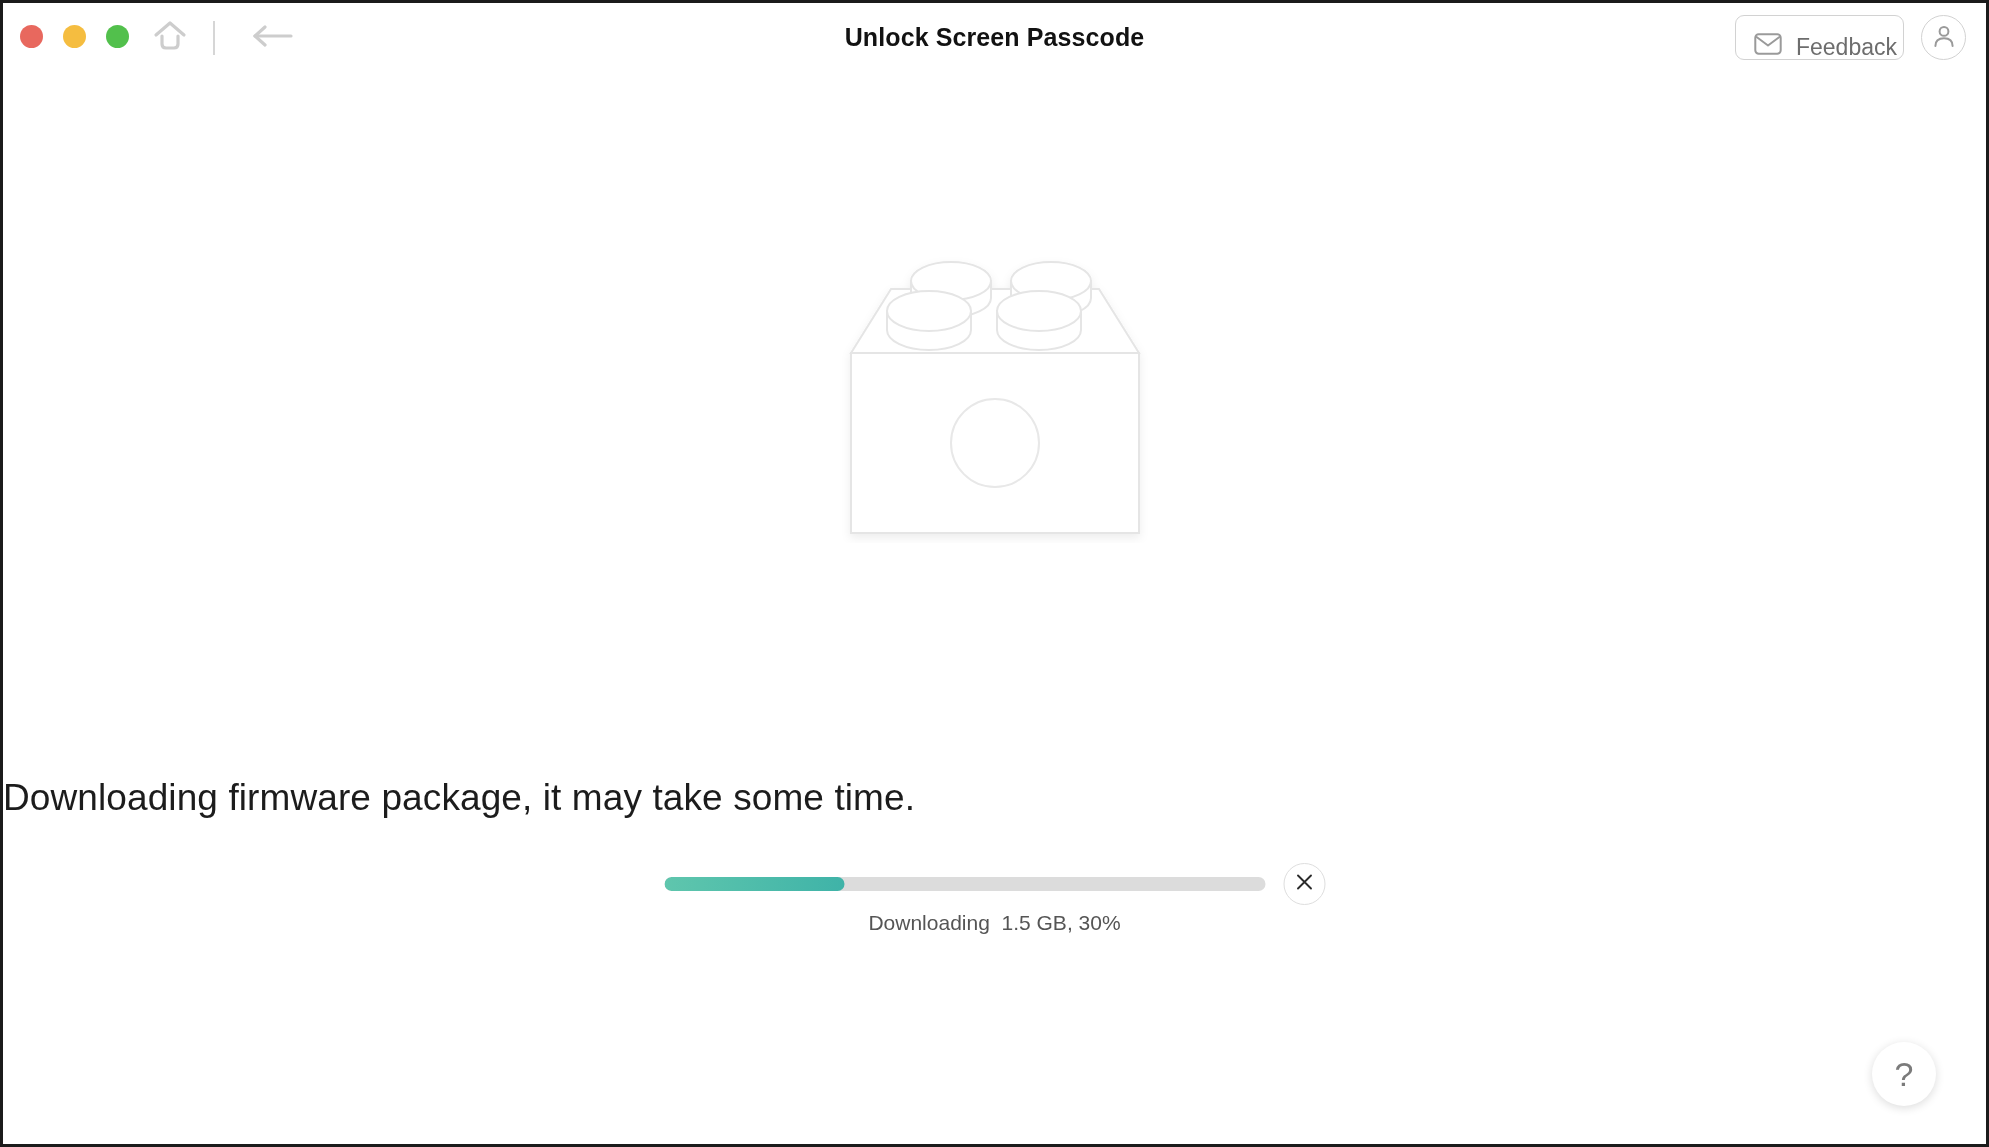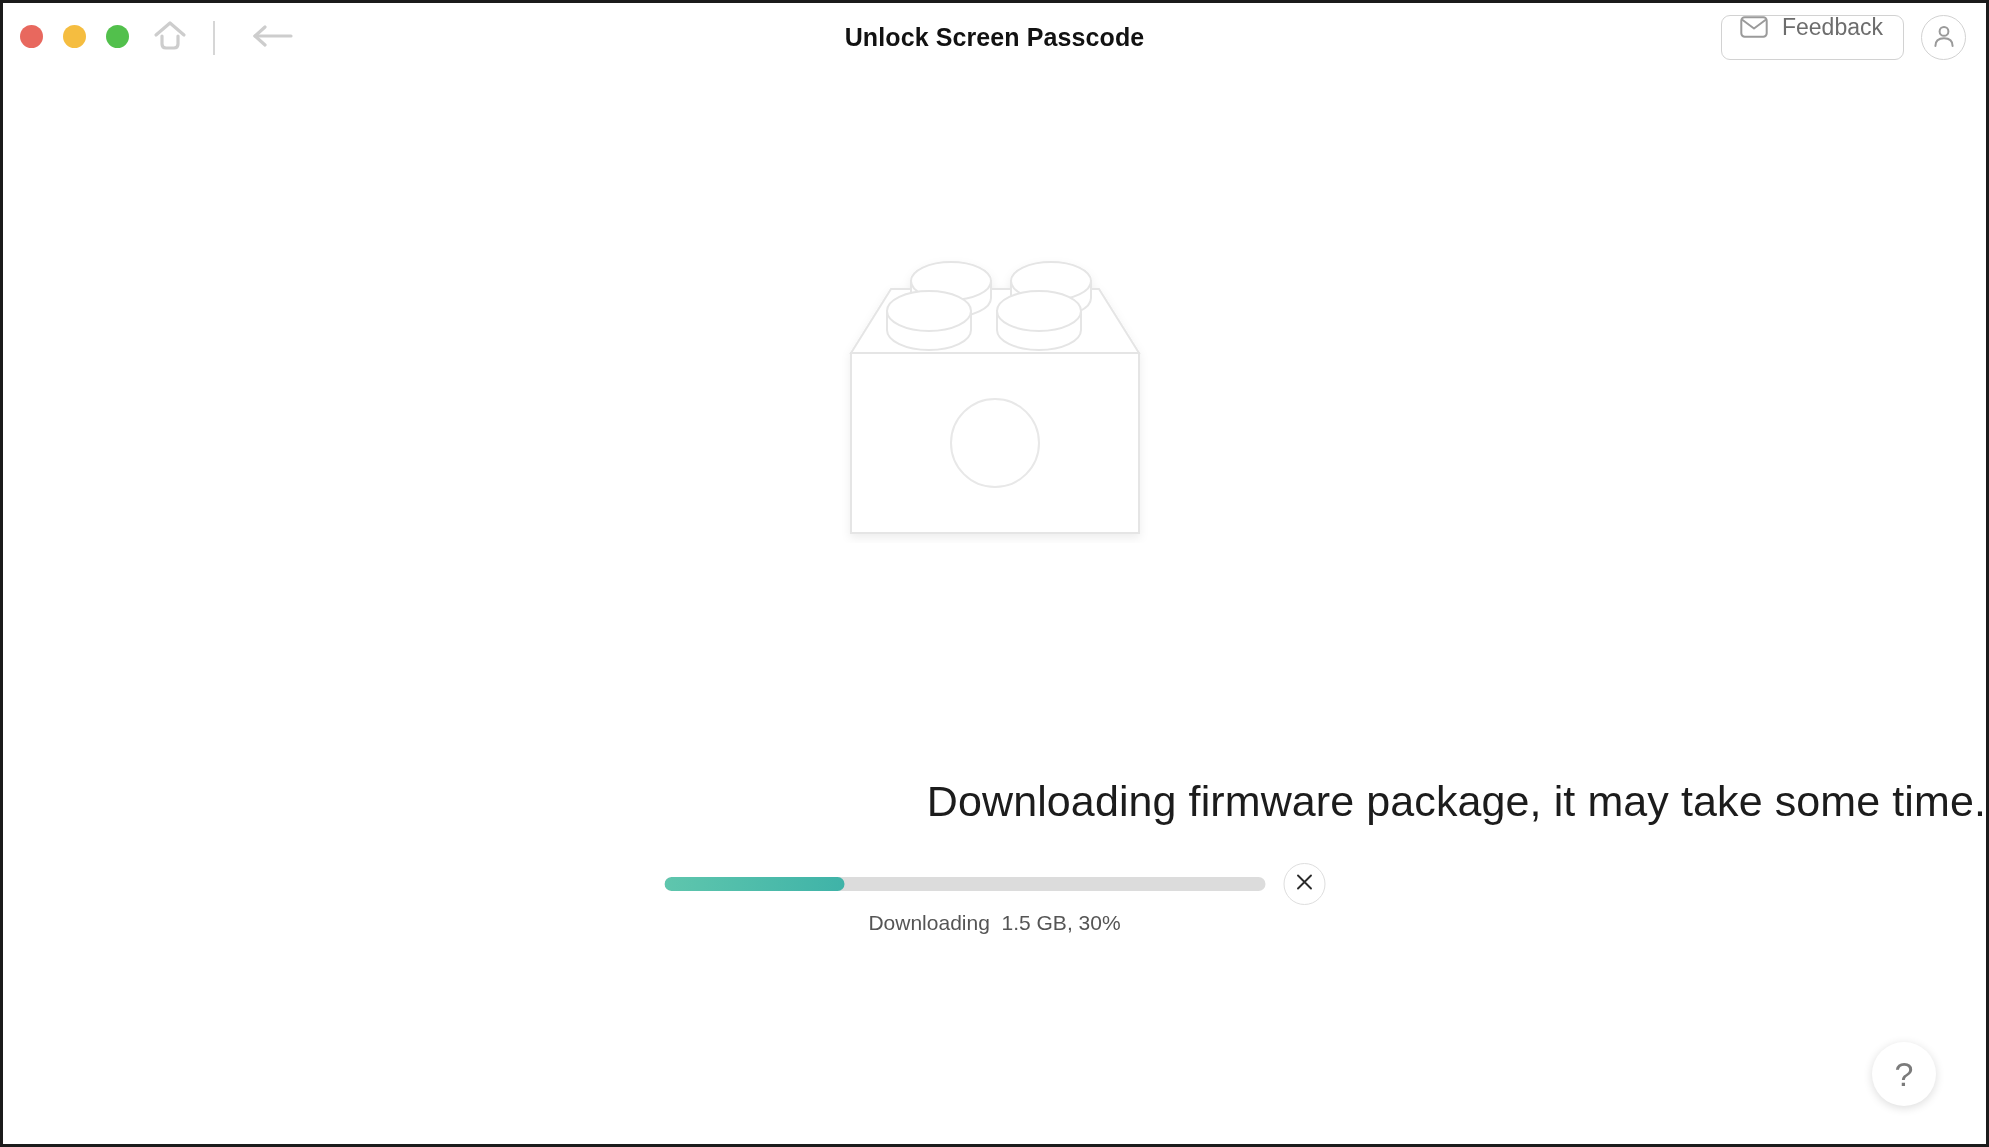--- a/index.html
+++ b/index.html
@@ -90,24 +90,24 @@
   #titlebar-right {
     position: absolute;
     right: 20px;
     top: 12px;
     display: flex;
     align-items: center;
     gap: 17px;
   }
   #feedback-btn {
     display: flex;
-    align-items: flex-start;
+    align-items: flex-end;
     gap: 14px;
     height: 45px;
-    padding: 0 20px 0 18px;
+    padding: 0 6px 0 18px;
     border: 1.6px solid #d2d2d2;
     border-radius: 9px;
     background: #ffffff;
     box-sizing: border-box;
   }
   #feedback-label {
     font-size: 23px;
     color: #6d6d6d;
     line-height: 1;
   }
@@ -139,22 +139,22 @@
     transform: translateX(-50%);
     width: 340px;
     height: 300px;
   }
 
   #status-title {
     position: absolute;
     left: 0;
     top: 704px;
     width: 100%;
-    text-align: right;
-    font-size: 43px;
+    text-align: left;
+    font-size: 37px;
     color: #1c1c1c;
     letter-spacing: 0.1px;
   }
 
   #progress-row {
     position: absolute;
     left: 50%;
     top: 790px;
     transform: translateX(-50%);
     display: flex;

